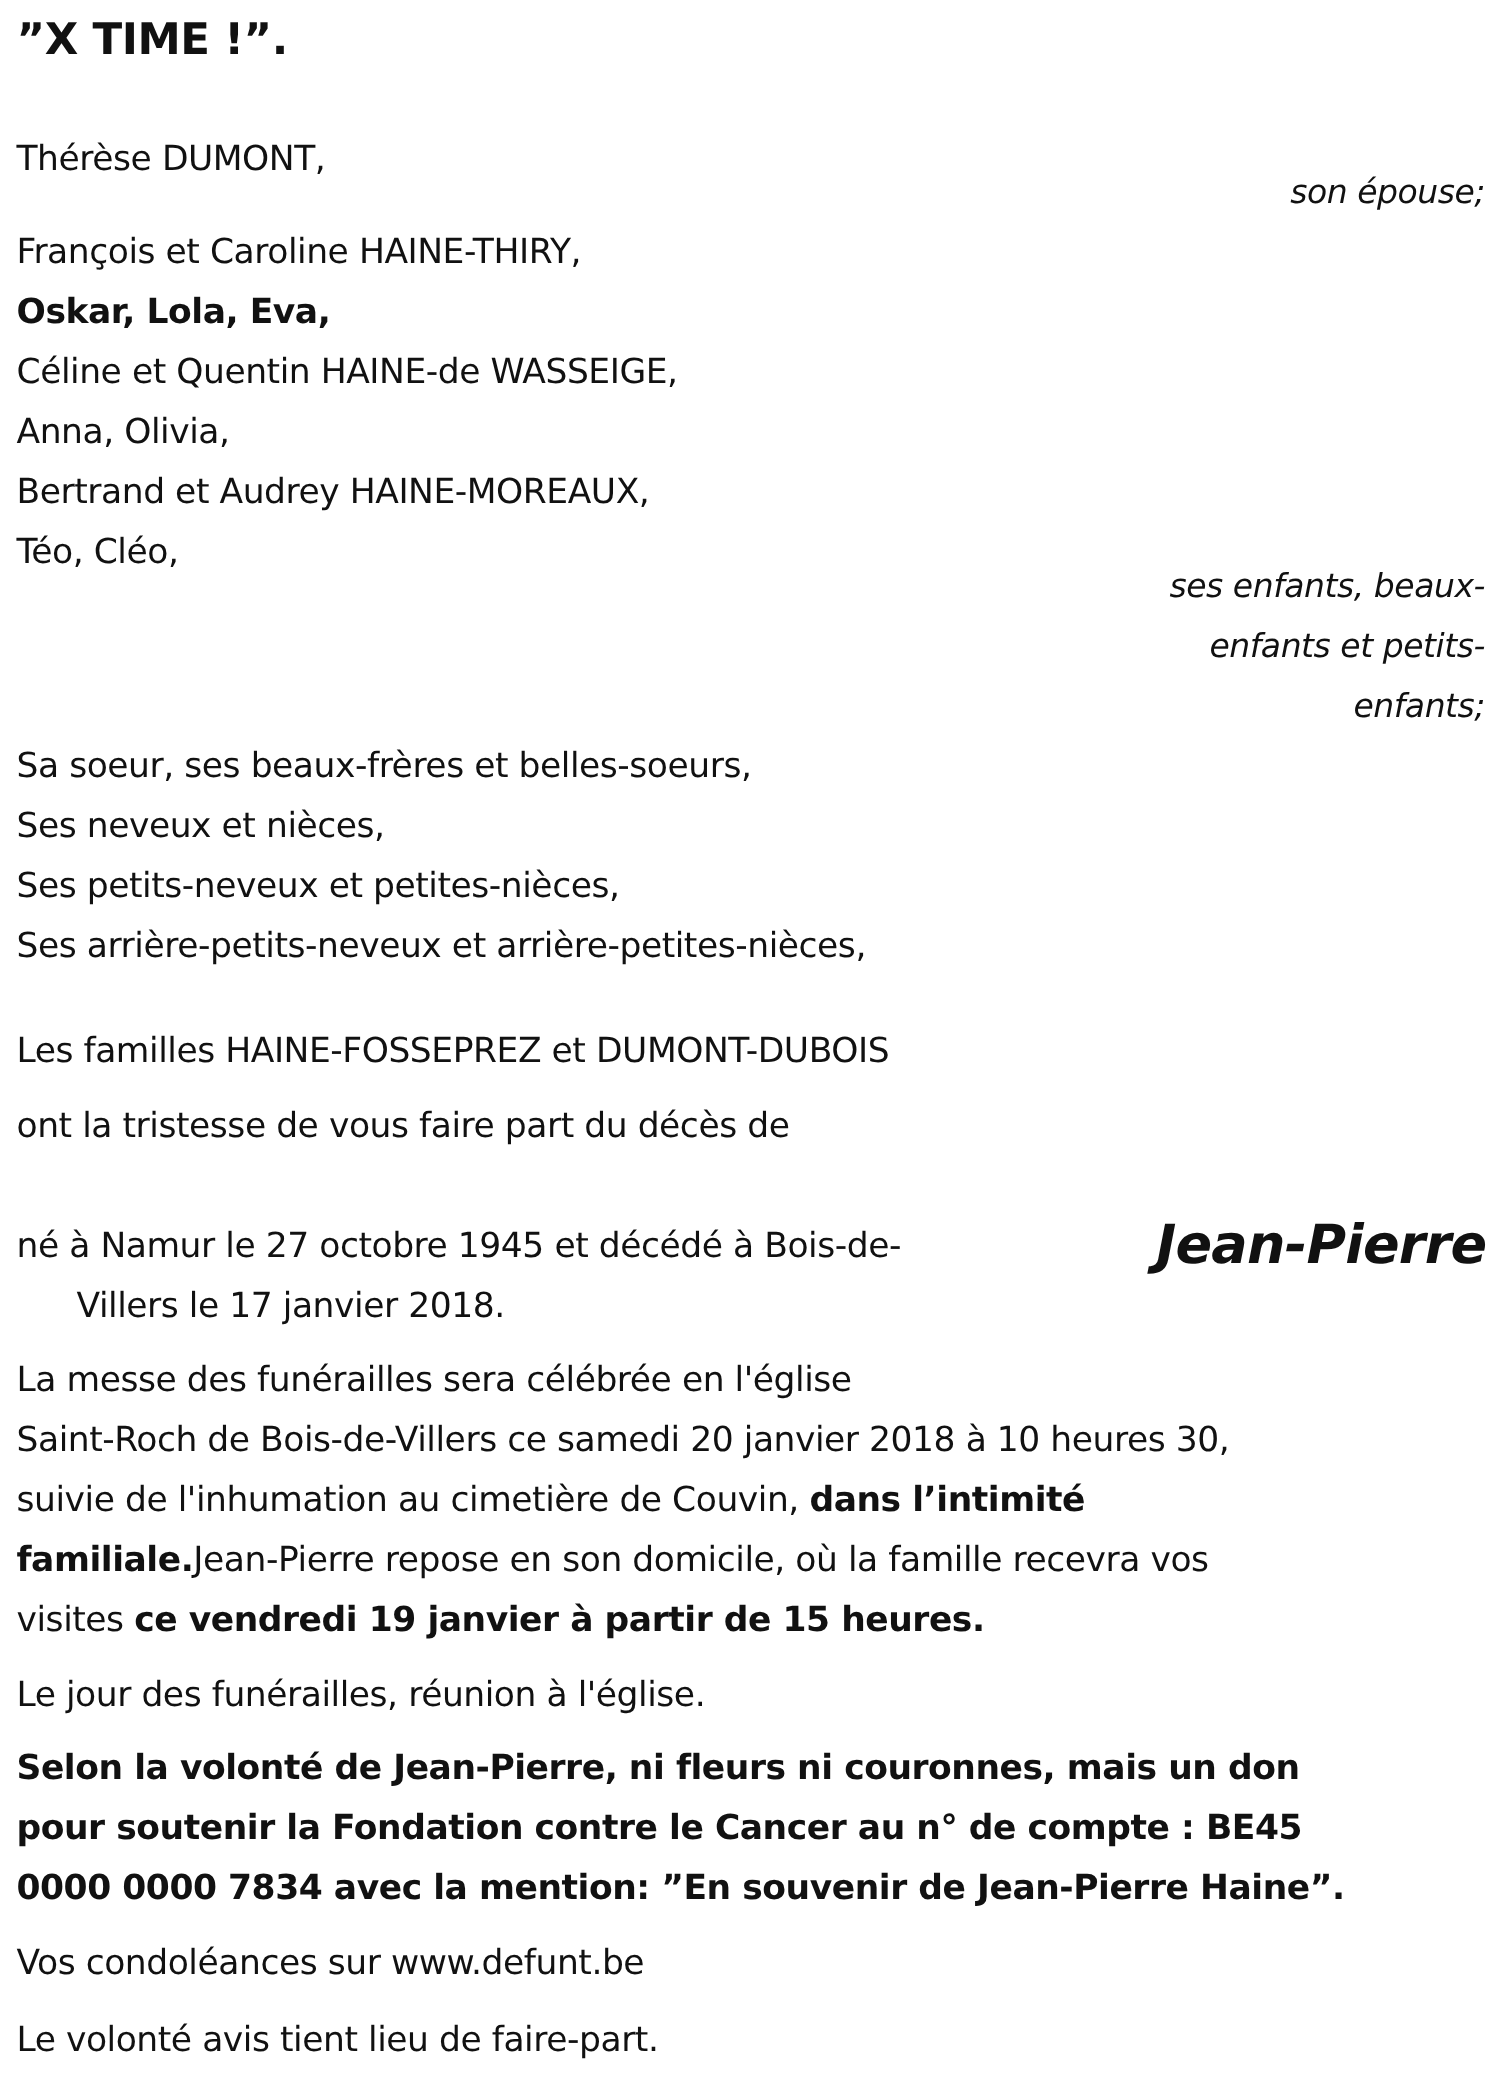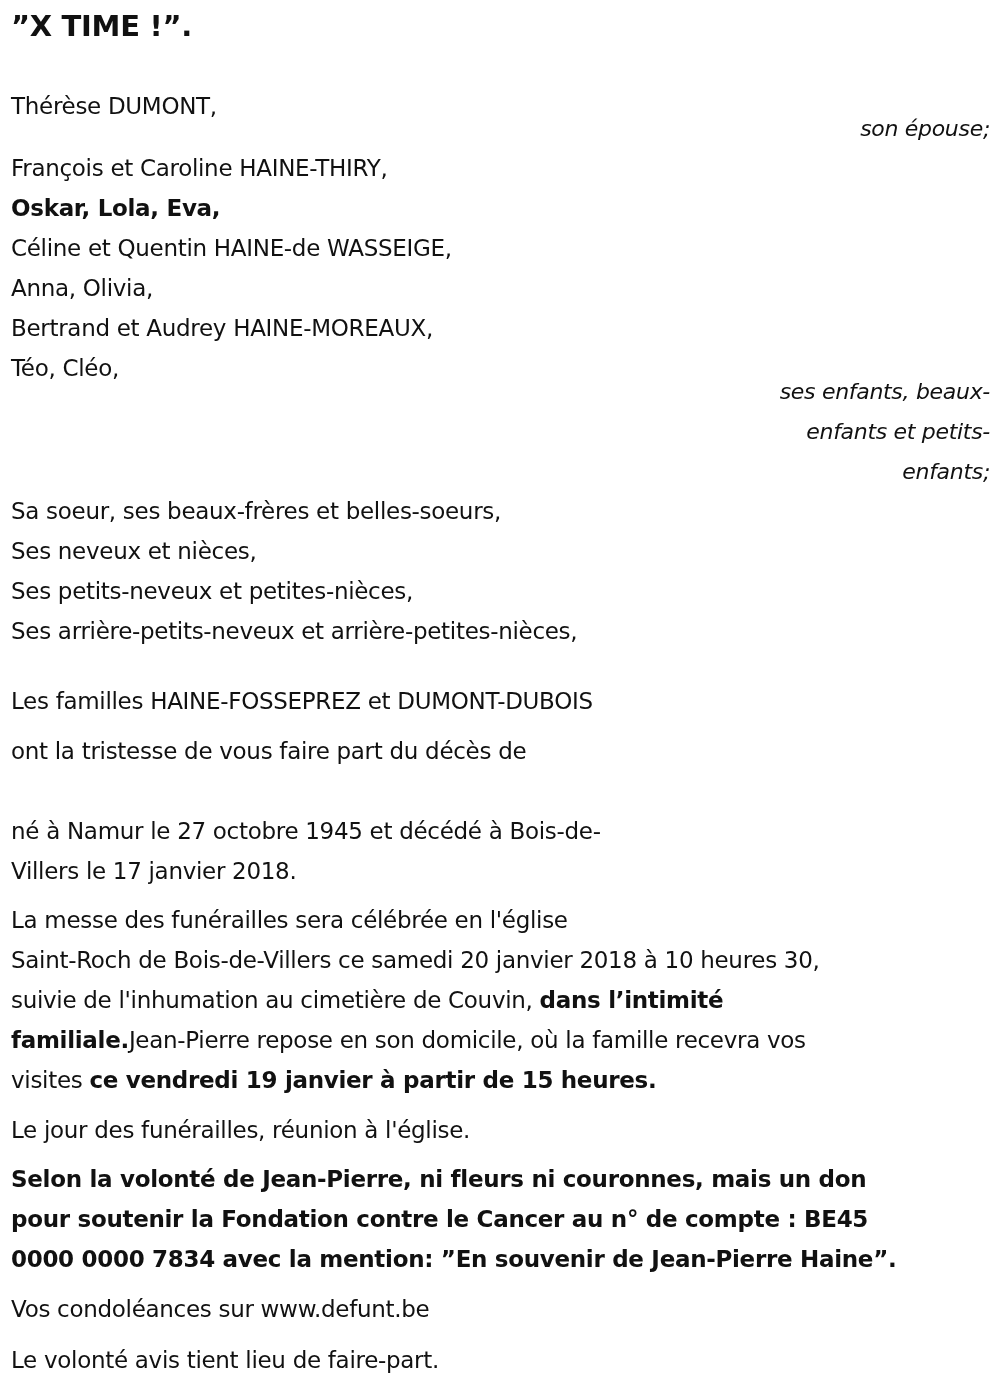--- a/index.html
+++ b/index.html
@@ -53,24 +53,25 @@
     <div class="abs" style="top:491px;">Sa soeur, ses beaux-frères et belles-soeurs,</div>
     <div class="abs" style="top:531px;">Ses neveux et nièces,</div>
     <div class="abs" style="top:571px;">Ses petits-neveux et petites-nièces,</div>
     <div class="abs" style="top:611px;">Ses arrière-petits-neveux et arrière-petites-nièces,</div>
     <div class="abs" style="top:651px;margin-top:30px;">Les familles HAINE-FOSSEPREZ et DUMONT-DUBOIS</div>
   </div>
 
   <div class="abs" style="top:731px;">ont la tristesse de vous faire part du décès de</div>
 
   <div class="name-block">
+    <div>Jean-Pierre</div>
   </div>
 
   <div class="abs" style="top:811px;">né à Namur le 27 octobre 1945 et décédé à Bois-de-</div>
-  <div class="abs" style="top:851px;">Villers le 17 janvier 2018.</div>
+  <div class="abs" style="top:851px;margin-left:40px;">Villers le 17 janvier 2018.</div>
 
   <div>
     <div class="abs" style="top:900px;">La messe des funérailles sera célébrée en l'église</div>
     <div class="abs" style="top:940px;">Saint-Roch de Bois-de-Villers ce samedi 20 janvier 2018 à 10 heures 30,</div>
     <div class="abs" style="top:980px;">
       <span>suivie de l'inhumation au cimetière de Couvin, </span><span class="bold">dans l’intimité</span>
     </div>
     <div class="abs" style="top:1020px;">
       <span class="bold">familiale.</span><span>Jean-Pierre repose en son domicile, où la famille recevra vos</span>
     </div>

